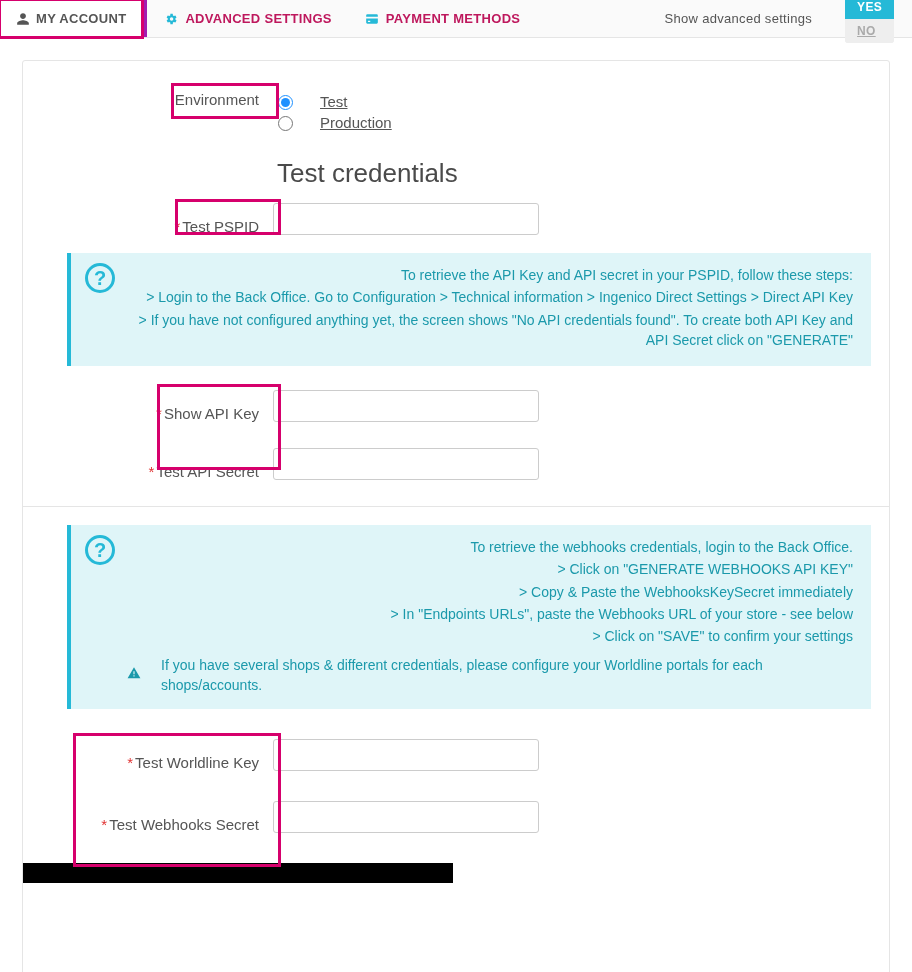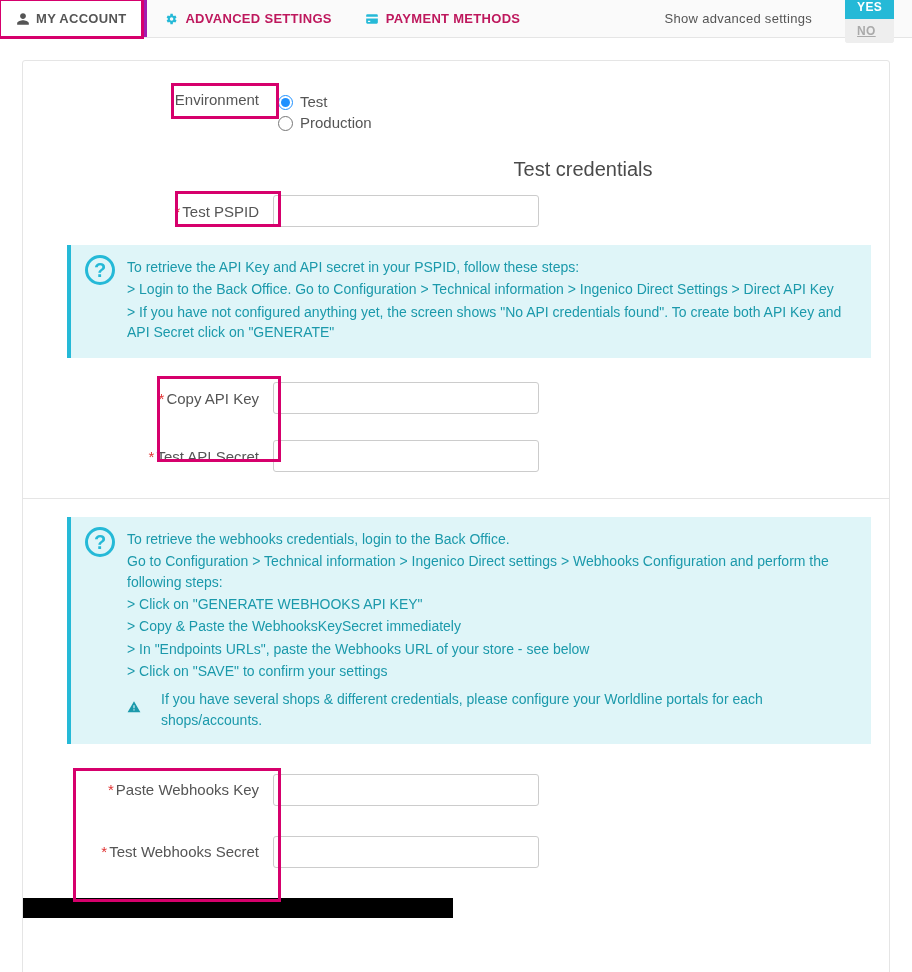--- a/index.html
+++ b/index.html
@@ -15,39 +15,39 @@
   .tab.hl::after { content:""; position:absolute; inset:-2px -2px -2px -2px; border:3px solid #d6006c; pointer-events:none; }
   .right-ctrl { margin-left:auto; display:flex; align-items:center; gap:33px; padding-right:18px; color:#555; }
   .toggle { display:flex; border-radius:3px; overflow:hidden; box-shadow:0 0 0 1px rgba(0,0,0,0.08) inset;flex-direction:column; }
   .toggle span { padding:5px 12px; font-size:12px; font-weight:600; }
   .toggle .yes { background:#25b9d7; color:#fff; }
   .toggle .no  { background:#eee; color:#aaa;text-decoration:underline; }
 
   
   .panel { margin:22px 22px 0 22px; border:1px solid #e5e5e5; border-radius:3px; background:#fff; padding-top:22px; padding-bottom:30px; position:relative; }
 
-  .form-row { display:flex; align-items:center; margin:6px 0; }
+  .form-row { display:flex; align-items:flex-end; margin:6px 0; }
   .form-row .lbl { width:250px; text-align:right; padding-right:14px; color:#555; font-size:15px; }
   .form-row .lbl .req { color:#e03131; margin-right:2px; }
   .form-row .ctl { flex:1; }
-  .radio-line { display:flex; align-items:center; gap:4px; font-size:15px; color:#555; margin:3px 0; }
+  .radio-line { display:flex; align-items:center; gap:24px; font-size:15px; color:#555; margin:3px 0;text-decoration:underline; }
   .radio input { accent-color:#1e90ff; width:15px; height:15px; }
 
-  .section-title { font-size:20px; color:#4a4a4a; margin:24px 0 14px 254px;text-align:center; }
+  .section-title { font-size:26px; color:#4a4a4a; margin:24px 0 14px 254px; }
 
   input.text { width:266px; height:32px; border:1px solid #ccc; border-radius:3px; padding:0 8px; font-size:14px; color:#555; background:#fff; }
 
   
   .hl-box { position:relative; }
   .hl-box::before { content:""; position:absolute; border:3px solid #d6006c; pointer-events:none; }
 
   
   .callout { margin:18px 0 0 44px; margin-right:18px; background:#dff5f8; border-left:4px solid #25b9d7; padding:12px 18px 14px 56px; position:relative; color:#1b99ab; font-size:14px; line-height:1.45; }
   .callout .qmark { position:absolute; left:14px; top:10px; width:30px; height:30px; border:3px solid #25b9d7; border-radius:50%; display:flex; align-items:center; justify-content:center; color:#25b9d7; font-weight:700; font-size:20px; }
-  .callout p { margin:0 0 2px 0; }
+  .callout p { margin:0 0 2px 0;text-align:right; }
   .callout .warn { display:flex; align-items:center; gap:20px; margin-top:8px; }
   .callout .warn svg { flex:0 0 auto; }
 
   .divider { height:1px; background:#e5e5e5; margin:22px -1px 0 -1px; }
 
   .redacted { display:inline-block; width:430px; height:20px; background:#000; vertical-align:middle; }
 
   
   .hl-env::before   { left:148px; top:-6px; width:102px; height:30px; }
   .hl-pspid::before { left:152px; top:-4px; width:100px; height:30px; }
@@ -118,54 +118,53 @@
   <div class="callout">
     <div class="qmark">?</div>
     <p>To retrieve the API Key and API secret in your PSPID, follow these steps:</p>
     <p>&gt; Login to the Back Office. Go to Configuration &gt; Technical information &gt; Ingenico Direct Settings &gt; Direct API Key</p>
     <p>&gt; If you have not configured anything yet, the screen shows "No API credentials found". To create both API Key and API Secret click on "GENERATE"</p>
   </div>
 
   <div style="height:18px;"></div>
   <div class="hl-box hl-api">
     <div class="form-row">
-      <div class="lbl"><span class="req">*</span><span>Copy API Key</span></div>
+      <div class="lbl"><span class="req">*</span><span>Show API Key</span></div>
       <div class="ctl"><input class="text" type="text" style=""></div>
     </div>
     <div style="height:14px;"></div>
     <div class="form-row">
       <div class="lbl"><span class="req">*</span><span>Test API Secret</span></div>
       <div class="ctl"><input class="text" type="text" style=""></div>
     </div>
   </div>
 
   <div class="divider" style="margin-top:26px;"></div>
 
   <div class="callout" style="margin-top:18px;">
     <div class="qmark">?</div>
     <p>To retrieve the webhooks credentials, login to the Back Office.</p>
-    <p>Go to Configuration &gt; Technical information &gt; Ingenico Direct settings &gt; Webhooks Configuration and perform the following steps:</p>
     <p>&gt; Click on "GENERATE WEBHOOKS API KEY"</p>
     <p>&gt; Copy &amp; Paste the WebhooksKeySecret immediately</p>
     <p>&gt; In "Endpoints URLs", paste the Webhooks URL of your store - see below</p>
     <p>&gt; Click on "SAVE" to confirm your settings</p>
     <div class="warn">
       <span>
         <svg width="14" height="14" viewBox="0 0 24 24" fill="#1b99ab">
             <path d="M1 21h22L12 2 1 21zm12-3h-2v-2h2v2zm0-4h-2V9h2v5z"></path>
           </svg>
       </span>
       <span>If you have several shops &amp; different credentials, please configure your Worldline portals for each shops/accounts.</span>
     </div>
   </div>
 
   <div style="height:24px;"></div>
   <div class="hl-box hl-wh">
     <div class="form-row">
-      <div class="lbl"><span class="req">*</span><span>Paste Webhooks Key</span></div>
+      <div class="lbl"><span class="req">*</span><span>Test Worldline Key</span></div>
       <div class="ctl"><input class="text" type="text" style=""></div>
     </div>
     <div style="height:18px;"></div>
     <div class="form-row">
       <div class="lbl"><span class="req">*</span><span>Test Webhooks Secret</span></div>
       <div class="ctl"><input class="text" type="text" style=""></div>
     </div>
     <div style="height:18px;"></div>
     <div class="form-row">
       <div class="ctl"><span class="redacted"></span></div>

